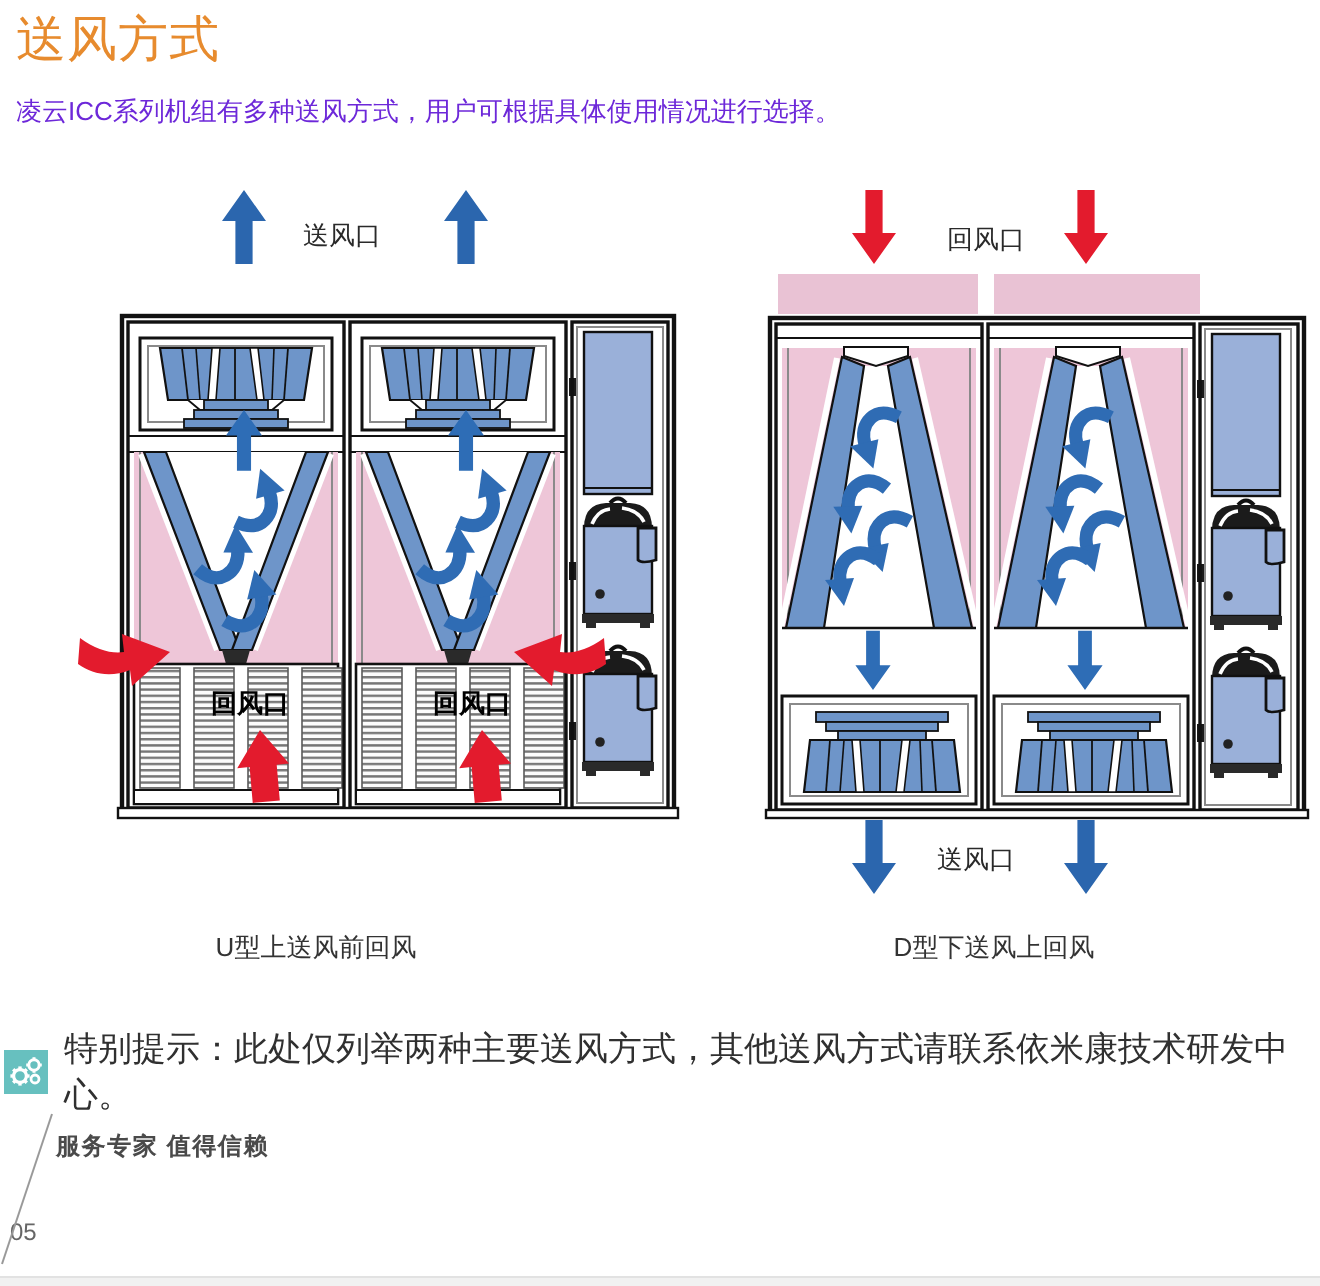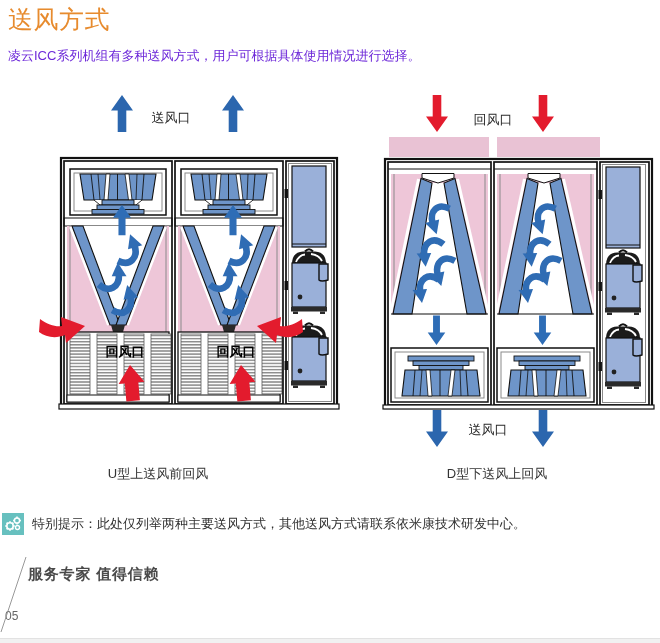--- a/index.html
+++ b/index.html
@@ -5,23 +5,23 @@
   html,body{margin:0;padding:0;background:#fff;}
   body{font-family:"Liberation Sans",sans-serif;}
   #page{position:relative;width:660px;height:643px;background:#fff;overflow:hidden;}
   .title{position:absolute;left:8px;top:3px;font-size:25px;font-weight:500;color:#e78b2e;letter-spacing:0.5px;}
   .intro{position:absolute;left:8px;top:47px;font-size:13px;color:#6d28d9;}
   .caption{position:absolute;top:465px;font-size:13px;color:#333;white-space:nowrap;transform:translateX(-50%);}
   #cap-u{left:158px;}
   #cap-d{left:497px;}
   .note{position:absolute;left:2px;top:513px;display:flex;align-items:center;}
   .note-icon{width:22px;height:22px;background:#67c0bf;display:flex;align-items:center;justify-content:center;flex:0 0 22px;}
-  .note-text{margin-left:8px;font-size:13px;color:#303030;}
+  .note-text{margin-left:8px;font-size:17px;color:#303030;}
   .pagenum{position:absolute;left:5px;top:563px;font-size:12px;color:#666;margin-top:46px;}
-  .tagline{position:absolute;left:28px;top:565px;font-size:15px;color:#4a4a4a;font-weight:bold;letter-spacing:0.8px;}
+  .tagline{position:absolute;left:28px;top:565px;font-size:12px;color:#4a4a4a;font-weight:bold;letter-spacing:0.8px;}
   .slant{position:absolute;left:0;top:552px;width:30px;height:85px;pointer-events:none;}
   .bottombar{position:absolute;left:0;bottom:0;width:660px;height:4px;background:#f1f1f1;border-top:1px solid #e2e2e2;}
   svg{display:block;}
   .lbl{font-size:13px;fill:#2a2a2a;}
   .grille-lbl{font-size:13px;font-weight:bold;fill:#000;}
 </style>
 </head>
 <body>
 
 <div id="page">

